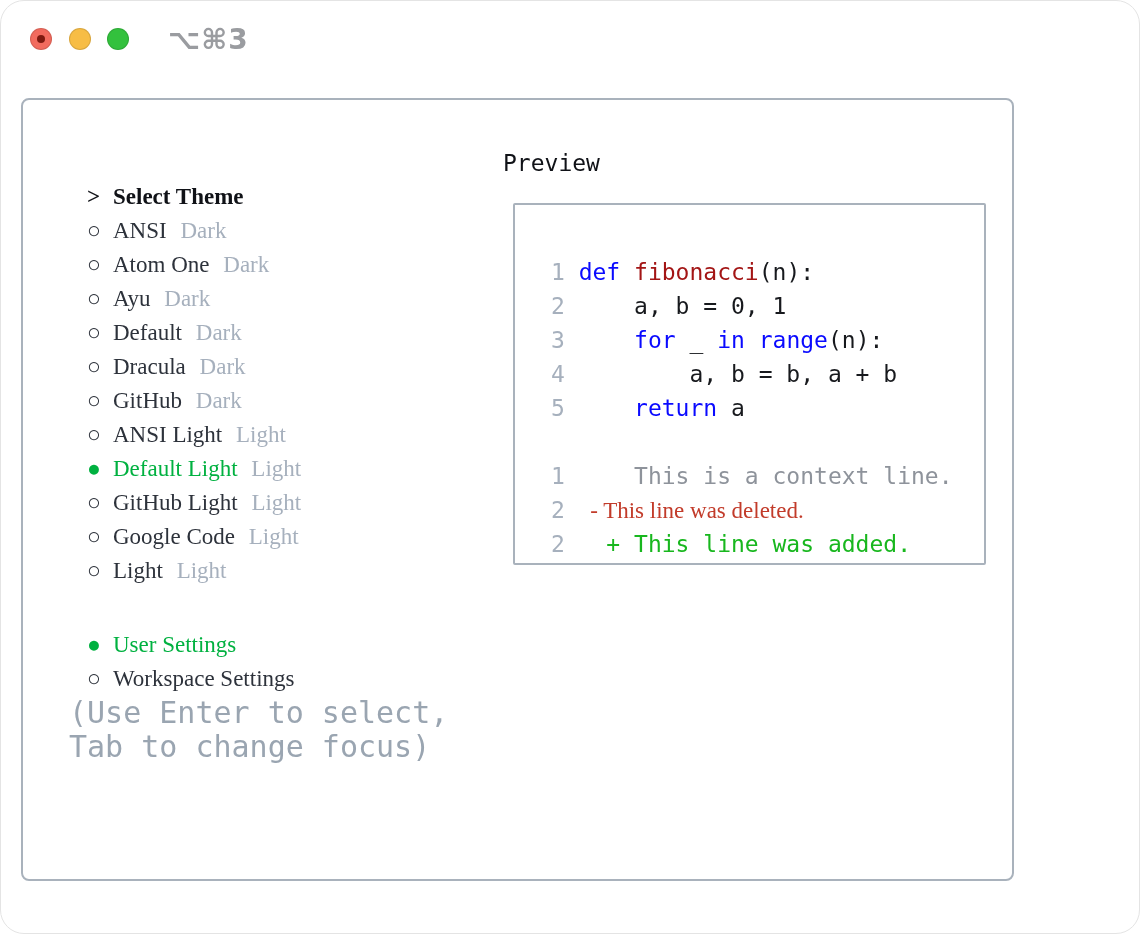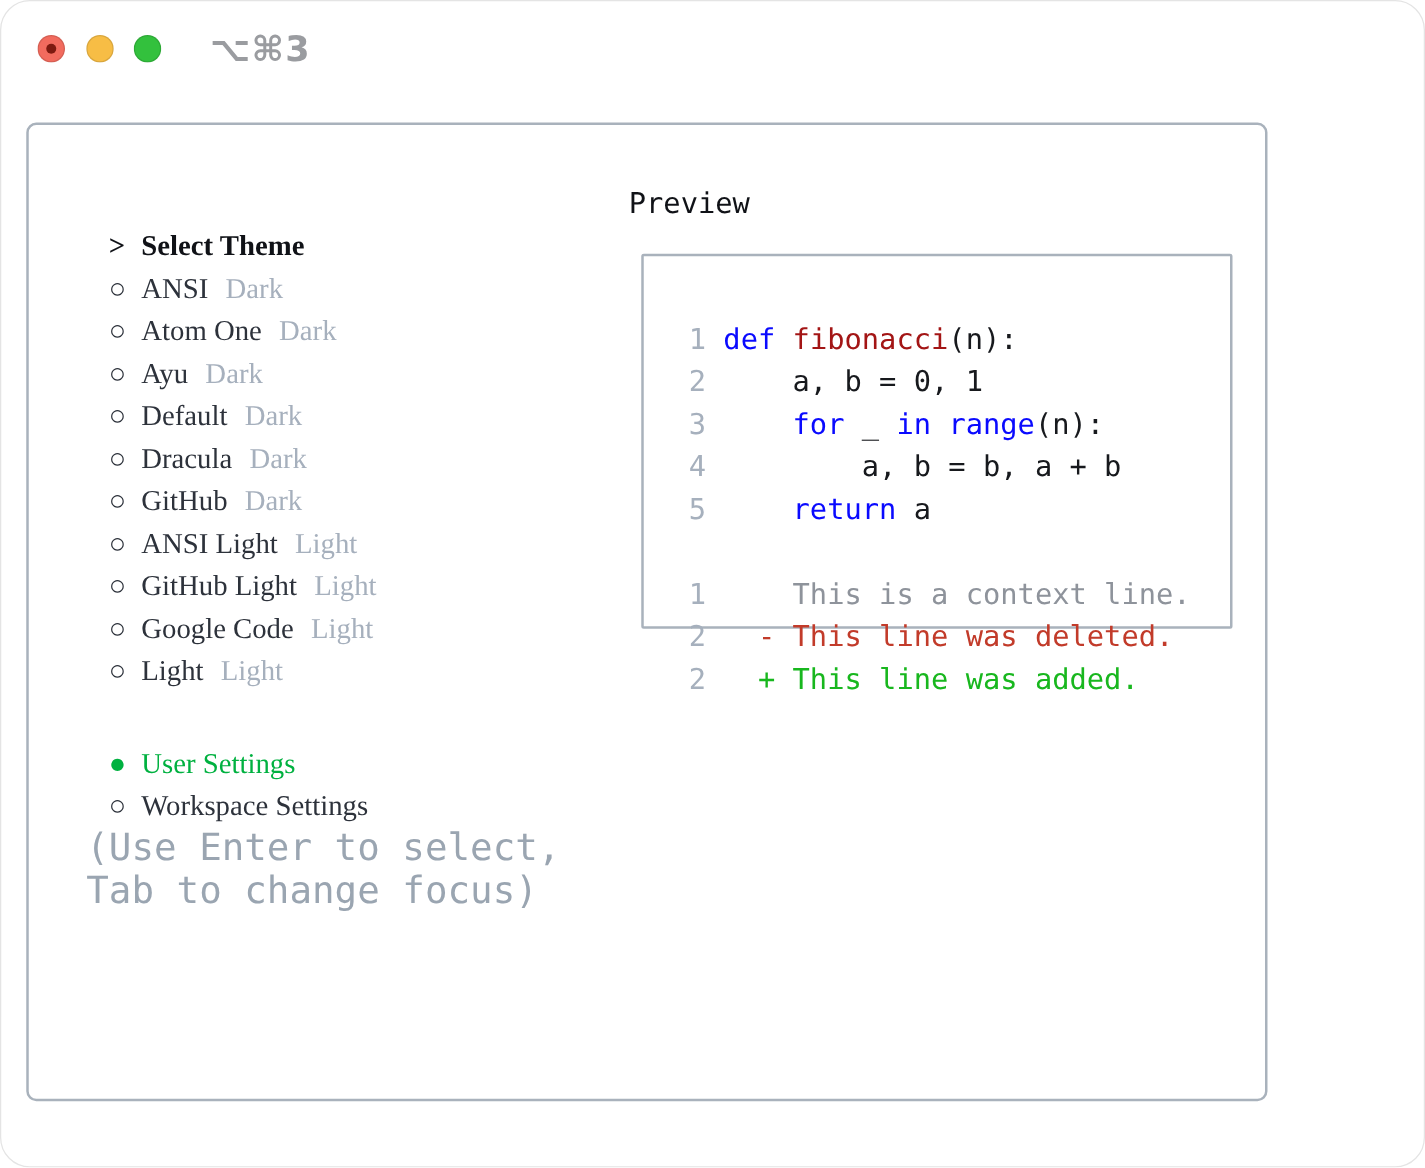--- a/index.html
+++ b/index.html
@@ -67,33 +67,33 @@
   .hint{
     margin-top:34px;width:420px;font-size:30px;line-height:34px;
     color:var(--hint);white-space:normal;margin-left:28px;
   }
   
   .preview-title{
     position:absolute;left:480px;top:46px;font-size:23px;line-height:34px;
     font-weight:normal;color:var(--ink-strong);
   }
   .preview-box{
-    position:absolute;left:490px;top:103px;width:473px;height:300px;
+    position:absolute;left:490px;top:103px;width:473px;height:362px;
     border:2px solid var(--border);border-radius:2px;background:#fff;
   }
   .codepane{padding:50px 0 0 36px;}
   .codeline{
     font-size:23px;line-height:34px;height:34px;white-space:pre;color:#17191d;
   }
   .lnum{color:var(--muted);margin-right:0.6em;}
   .kw{color:var(--kw);}
   .fn{color:var(--fn);}
   .pl{color:#17191d;}
   .ctx{color:#8e939b;}
-  .del{color:var(--del);}
+  .del{color:var(--del);font-family:Liberation Serif, serif;}
   .add{color:var(--add);}
 </style>
 </head>
 <body>
 
 <div class="window">
 
   <div class="titlebar">
     <div class="tl tl-close"></div>
     <div class="tl tl-min"></div>
@@ -122,20 +122,23 @@
         <span class="mark">○</span><span class="tname">Default</span><span class="tsuffix">Dark</span>
       </div>
       <div class="row" data-state="unselected">
         <span class="mark">○</span><span class="tname">Dracula</span><span class="tsuffix">Dark</span>
       </div>
       <div class="row" data-state="unselected">
         <span class="mark">○</span><span class="tname">GitHub</span><span class="tsuffix">Dark</span>
       </div>
       <div class="row" data-state="unselected">
         <span class="mark">○</span><span class="tname">ANSI Light</span><span class="tsuffix">Light</span>
+      </div>
+      <div class="row" data-state="selected">
+        <span class="mark">●</span><span class="tname">Default Light</span><span class="tsuffix">Light</span>
       </div>
       <div class="row" data-state="unselected">
         <span class="mark">○</span><span class="tname">GitHub Light</span><span class="tsuffix">Light</span>
       </div>
       <div class="row" data-state="unselected">
         <span class="mark">○</span><span class="tname">Google Code</span><span class="tsuffix">Light</span>
       </div>
       <div class="row" data-state="unselected">
         <span class="mark">○</span><span class="tname">Light</span><span class="tsuffix">Light</span>
       </div>

